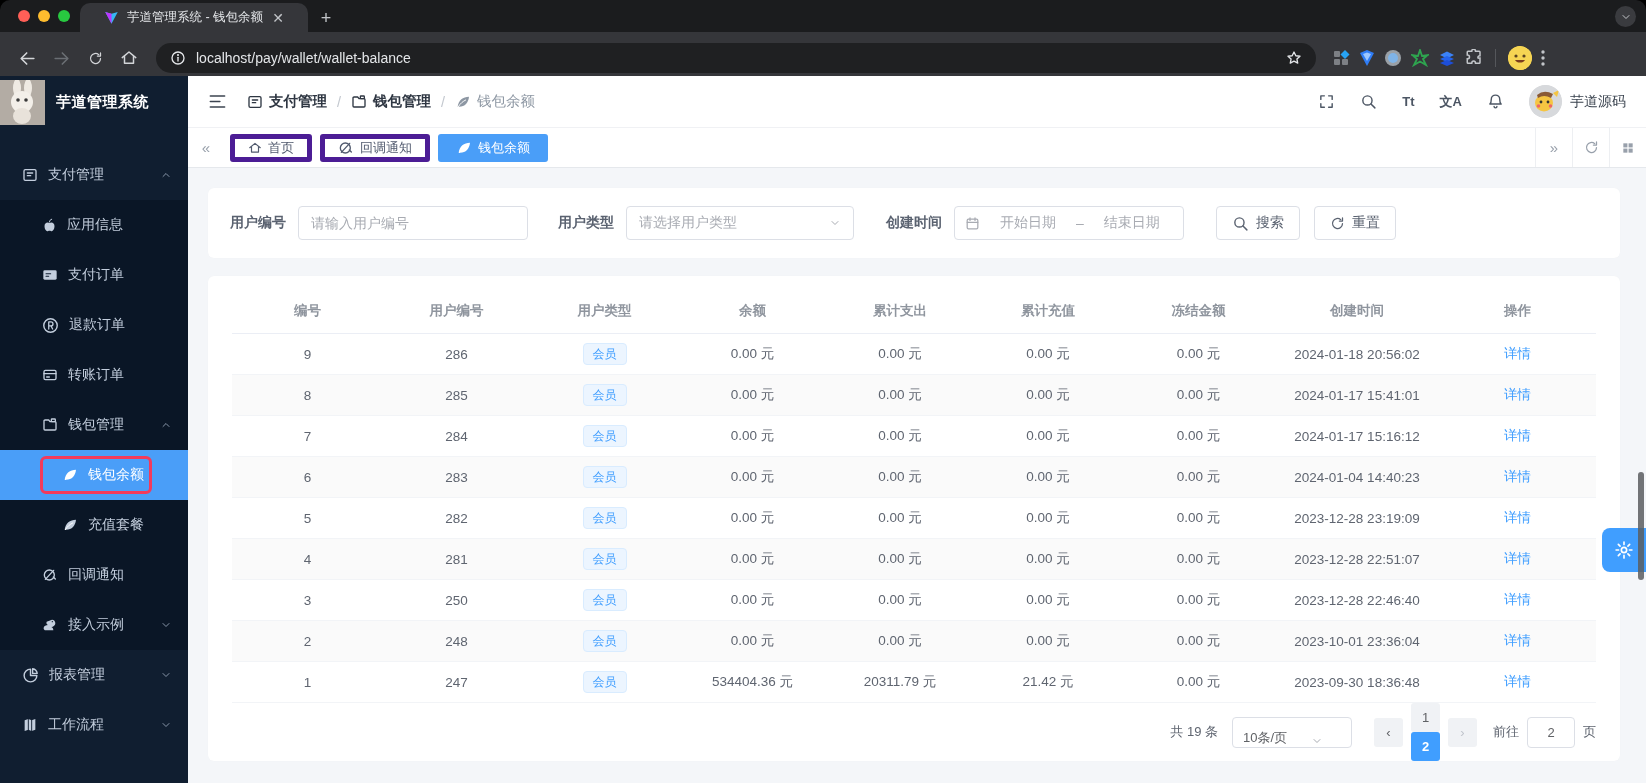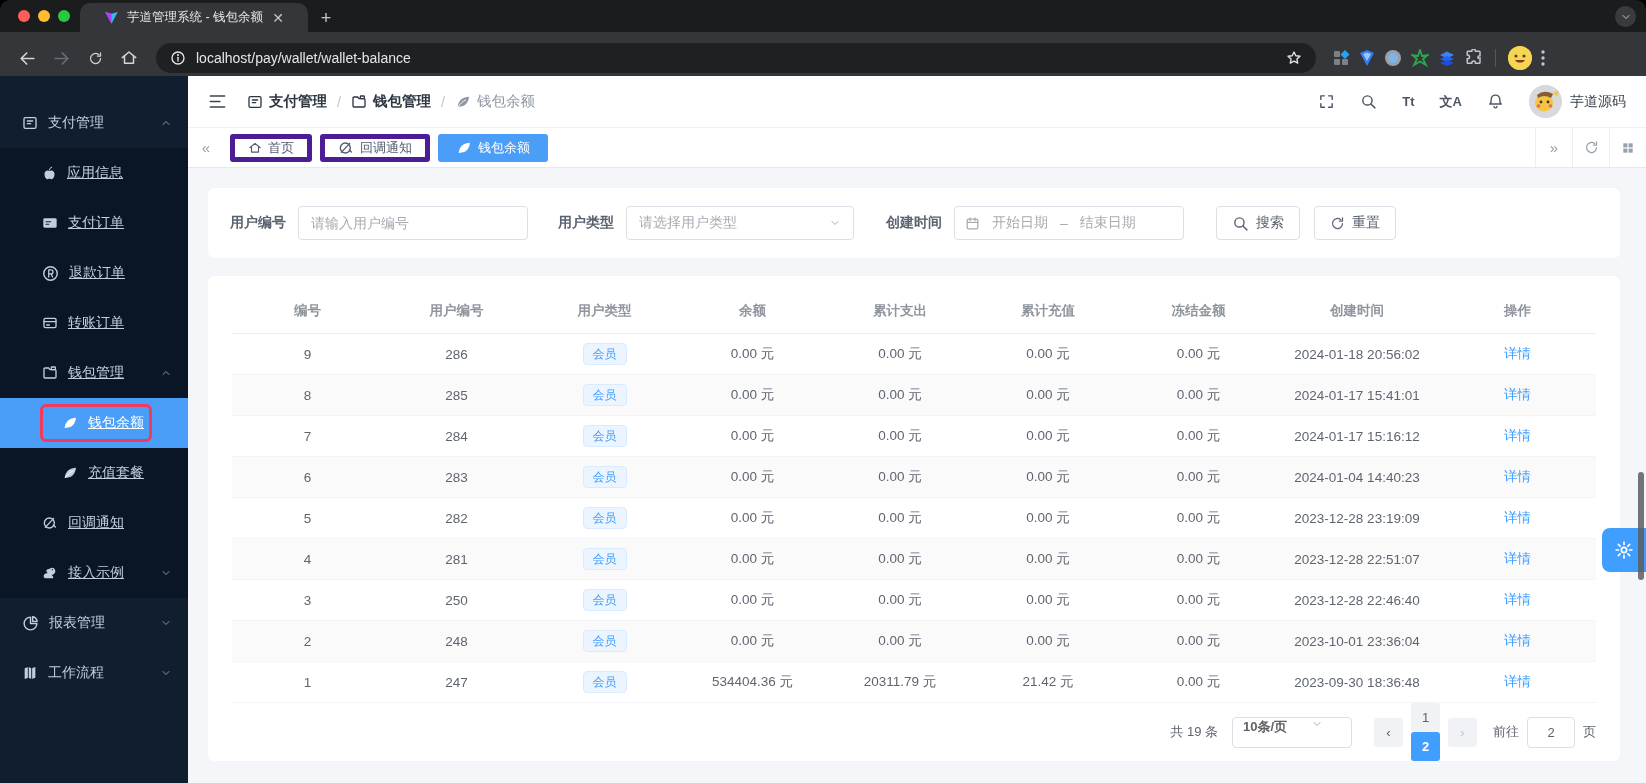--- a/index.html
+++ b/index.html
@@ -42,21 +42,21 @@
   .logo-row { height:52px; display:flex; align-items:center; gap:11px; }
   .logo-img { width:45px; height:45px; background:#b8b2ab; flex-shrink:0; }
   .logo-title { color:#fff; font-size:15px; font-weight:bold; letter-spacing:.5px; }
   .menu { flex:1; margin-top:22px; }
   .m-item { height:50px; display:flex; align-items:center; gap:10px; color:#c3cedd; font-size:14px;
             position:relative; cursor:default; }
   .m-item .mi-ic { color:#c3cedd; display:flex; }
   .m-item.lv1 { padding-left:22px; }
   .m-item.lv2 { padding-left:42px; }
   .m-item.lv3 { padding-left:62px; }
-  .m-item.sub-bg { background:#0a1626;text-decoration:underline; }
+  .m-item.sub-bg { background:#0a1626; }
   .m-item .chev { position:absolute; right:16px; color:#8795a8; }
   .m-item.active { background:#4a9ef8; color:#fff; }
   .m-item.active .mi-ic { color:#fff; }
   .red-box { position:absolute; left:40px; right:36px; top:6px; bottom:6px;
              border:3px solid #f23a5c; border-radius:6px; }
 
   
   .main { flex:1; display:flex; flex-direction:column; min-width:0; }
   .topbar { height:52px; background:#fff; display:flex; align-items:center; padding:0 20px;
             border-bottom:1px solid #f0f1f4; }
@@ -92,21 +92,21 @@
   .f-label { font-size:14px; font-weight:bold; color:#5a6270; margin-right:12px; white-space:nowrap; }
   .f-input { width:230px; height:34px; border:1px solid #dcdfe6; border-radius:4px; background:#fff;
              font-size:14px; color:#606266; padding:0 12px; outline:none;
              font-family:"Liberation Sans","DejaVu Sans",sans-serif; }
   .f-input::placeholder { color:#a8abb2; }
   .f-select { width:228px; height:34px; border:1px solid #dcdfe6; border-radius:4px; display:flex;
               align-items:center; padding:0 12px; color:#a8abb2; font-size:14px; }
   .f-select .ph { flex:1; }
   .f-select .chev { color:#a8abb2; }
   .f-dates { width:230px; height:34px; border:1px solid #dcdfe6; border-radius:4px; display:flex;
-             align-items:center; padding:0 10px; gap:12px; color:#a8abb2; font-size:14px; }
+             align-items:center; padding:0 10px; gap:20px; color:#a8abb2; font-size:14px; }
   .f-gap1 { width:30px; } .f-gap2 { width:32px; } .f-gap3 { width:32px; }
   .f-btn { height:34px; border:1px solid #dcdfe6; border-radius:4px; background:#fff; color:#5a6270;
            font-size:14px; display:flex; align-items:center; gap:7px; padding:0 15px; cursor:default;
            font-family:"Liberation Sans","DejaVu Sans",sans-serif; }
   .f-btn + .f-btn { margin-left:14px; }
 
   
   .table-card { margin-top:18px; padding:12px 24px 0; }
   .tgrid { display:grid; grid-template-columns:151px 147px 149px 147px 148px 148px 153px 164px 1fr;
            align-items:center; }
@@ -116,21 +116,21 @@
   .trow.alt { background:#fafafa; }
   .badge { display:inline-block; background:#ecf5ff; border:1px solid #d9ecff; color:#409eff;
            font-size:12px; border-radius:4px; padding:2px 9px; line-height:16px; }
   .detail-link { color:#409eff; cursor:default; }
 
   
   .pager { height:58px; display:flex; align-items:center; justify-content:flex-end; color:#5f6570;
            font-size:13px; }
   .pg-total { margin-right:14px; }
   .pg-size { width:120px; height:31px; border:1px solid #dcdfe6; border-radius:4px; display:flex;
-             align-items:flex-start; padding:0 10px; color:#606266; margin-right:14px;font-weight:bold; }
+             align-items:flex-end; padding:0 10px; color:#606266; margin-right:14px; }
   .pg-size span { flex:1; }
   .pg-size .chev { color:#a8abb2; }
   .pg-btn { min-width:29px; height:29px; background:#f0f2f5; border-radius:3px; display:flex;
             align-items:center; justify-content:center; margin-left:8px; color:#606266; cursor:default; }
   .pg-btn.active { background:#409eff; color:#fff; font-weight:bold; }
   .pg-btn.disabled { color:#c0c4cc; }
   .pg-goto { margin-left:16px; } 
   .pg-input { width:48px; height:31px; border:1px solid #dcdfe6; border-radius:4px; text-align:center;
               font-size:13px; color:#606266; margin:0 8px; outline:none;
               font-family:"Liberation Sans","DejaVu Sans",sans-serif; }
@@ -267,20 +267,34 @@
             <circle cx="2" cy="9" r="1.7" fill="#c2c5c9"></circle>
             <circle cx="2" cy="15" r="1.7" fill="#c2c5c9"></circle>
           </svg>
       </span>
     </div>
   </div>
 </div>
 
 <div class="app">
   <aside class="sidebar">
+    <div class="logo-row">
+      <div class="logo-img">
+        <svg width="45" height="45" viewBox="0 0 45 45">
+            <rect width="45" height="45" fill="#b3aca4"></rect>
+            <ellipse cx="17" cy="8" rx="4" ry="9" fill="#efeae3"></ellipse>
+            <ellipse cx="28" cy="8" rx="4" ry="9" fill="#efeae3"></ellipse>
+            <circle cx="22" cy="22" r="11" fill="#f3efe9"></circle>
+            <circle cx="18" cy="20" r="1.8" fill="#3a3a3a"></circle>
+            <circle cx="26" cy="20" r="1.8" fill="#3a3a3a"></circle>
+            <ellipse cx="22" cy="36" rx="9" ry="8" fill="#e8e2da"></ellipse>
+          </svg>
+      </div>
+      <div class="logo-title">芋道管理系统</div>
+    </div>
     <nav class="menu" id="menu">
         <div class="m-item lv1">
           <span class="mi-ic">
             <svg width="16" height="16" viewBox="0 0 24 24" fill="none" stroke="currentColor" stroke-width="2" stroke-linecap="round" stroke-linejoin="round">
               <rect x="3" y="4" width="18" height="16" rx="2"></rect>
               <path d="M8 9h8M8 13h5"></path>
             </svg>
           </span>
           <span>支付管理</span>
           <span class="chev mi-ic">

